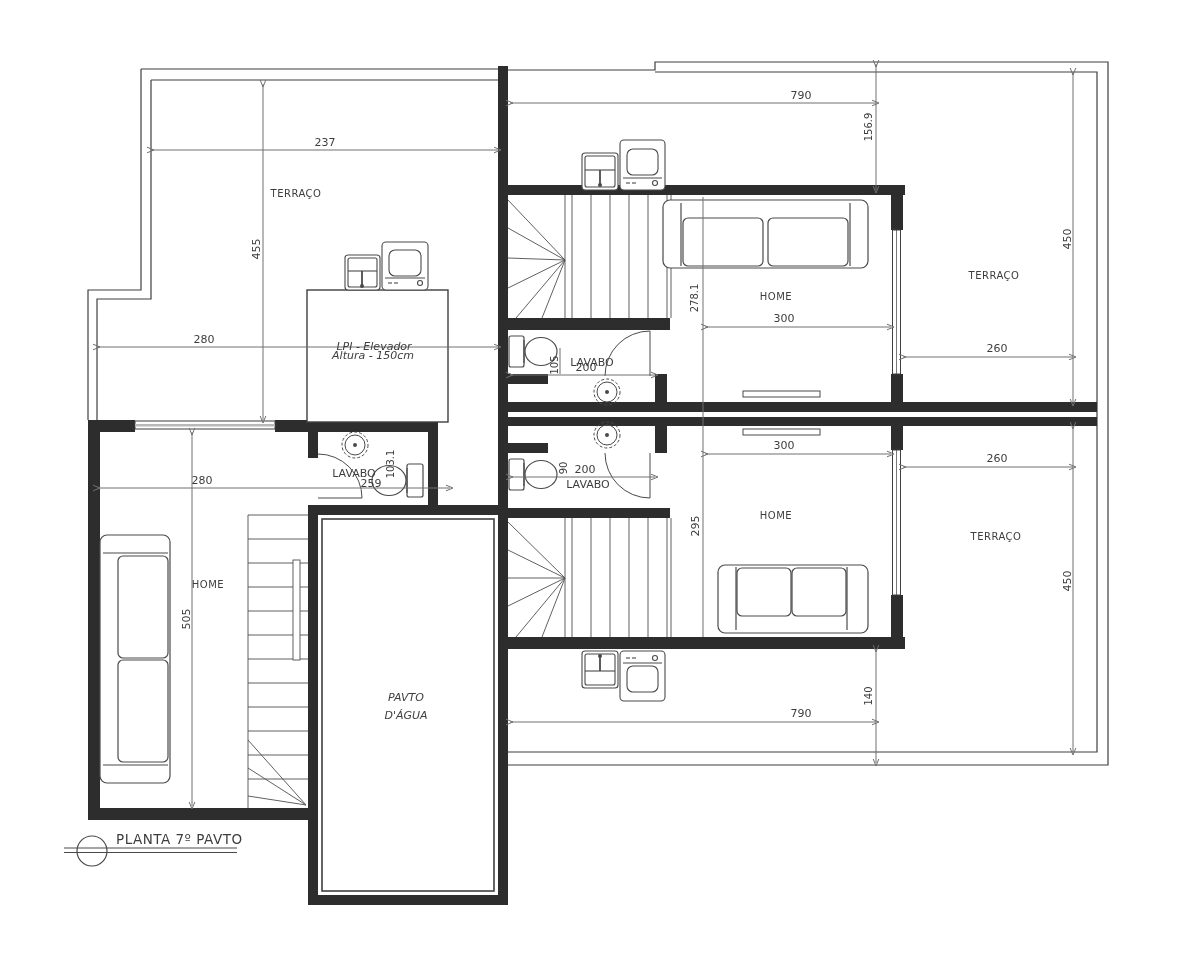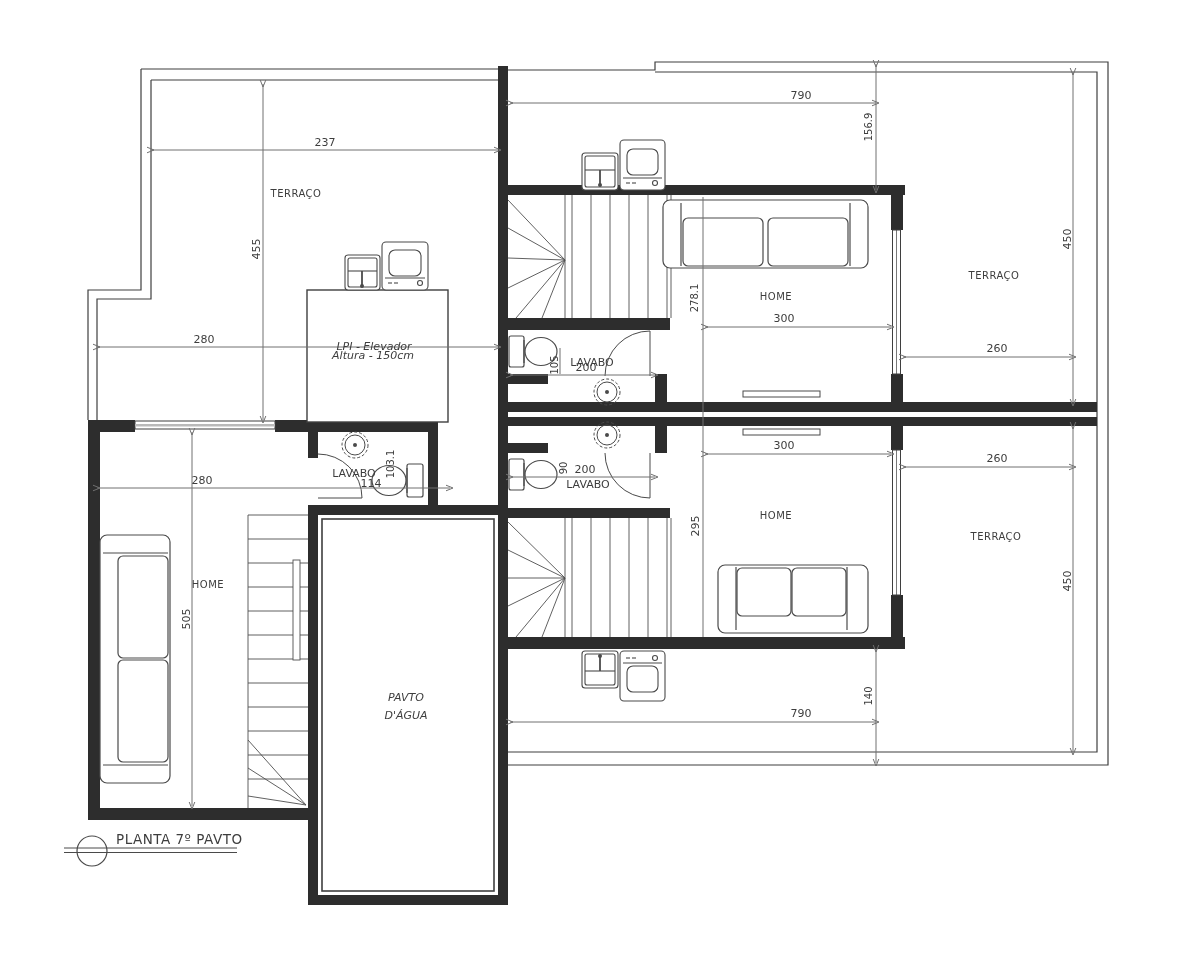--- a/index.html
+++ b/index.html
@@ -276,21 +276,21 @@
 <span class="lbl note" style="left:373px;top:355px">Altura - 150cm</span>
 <span class="lbl note" style="left:406px;top:697px">PAVTO</span>
 <span class="lbl note" style="left:406px;top:715px">D'ÁGUA</span>
 <span class="lbl title-lbl" style="left:116px;top:840px">PLANTA 7º PAVTO</span>
 
 <span class="lbl" style="left:325px;top:142px">237</span>
 <span class="lbl rot" style="left:256px;top:249px">455</span>
 <span class="lbl" style="left:204px;top:339px">280</span>
 <span class="lbl" style="left:202px;top:480px">280</span>
 <span class="lbl rot" style="left:186px;top:619px">505</span>
-<span class="lbl" style="left:371px;top:483px">114</span>
+<span class="lbl" style="left:371px;top:483px">259</span>
 <span class="lbl rot small" style="left:391px;top:464px">103.1</span>
 <span class="lbl" style="left:801px;top:95px">790</span>
 <span class="lbl rot small" style="left:869px;top:127px">156.9</span>
 <span class="lbl rot" style="left:1067px;top:239px">450</span>
 <span class="lbl" style="left:997px;top:348px">260</span>
 <span class="lbl" style="left:784px;top:318px">300</span>
 <span class="lbl rot small" style="left:695px;top:298px">278.1</span>
 <span class="lbl" style="left:586px;top:367px">200</span>
 <span class="lbl rot small" style="left:555px;top:365px">105</span>
 <span class="lbl" style="left:784px;top:445px">300</span>

